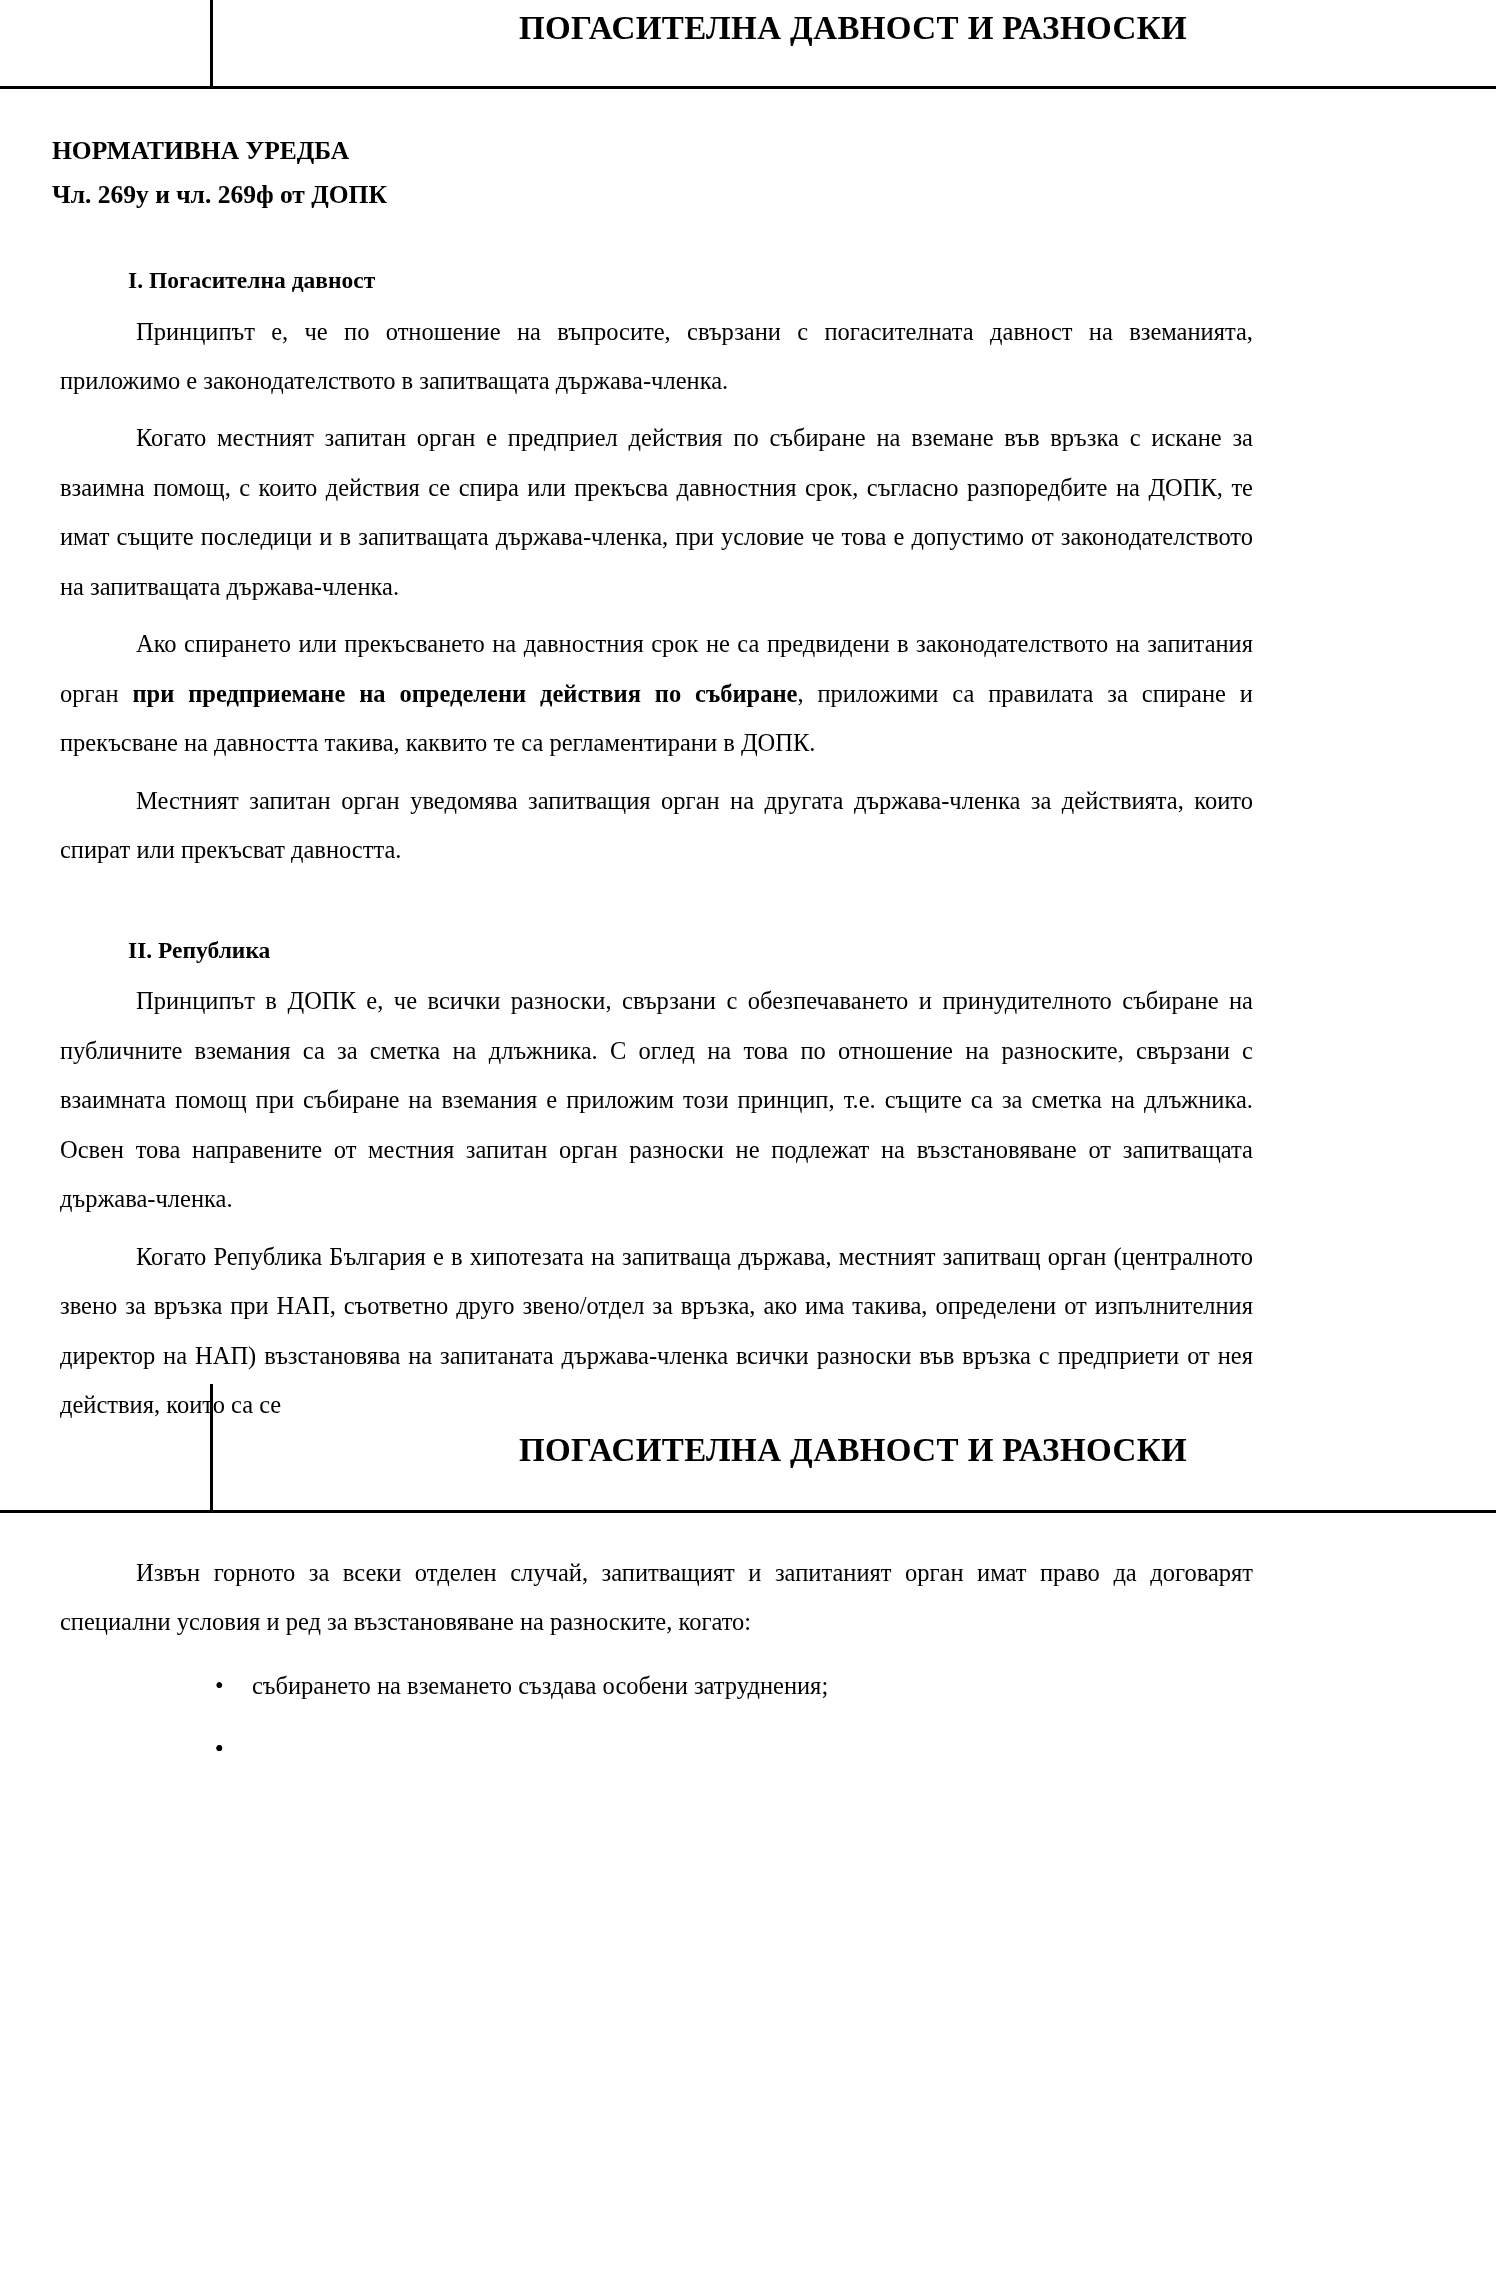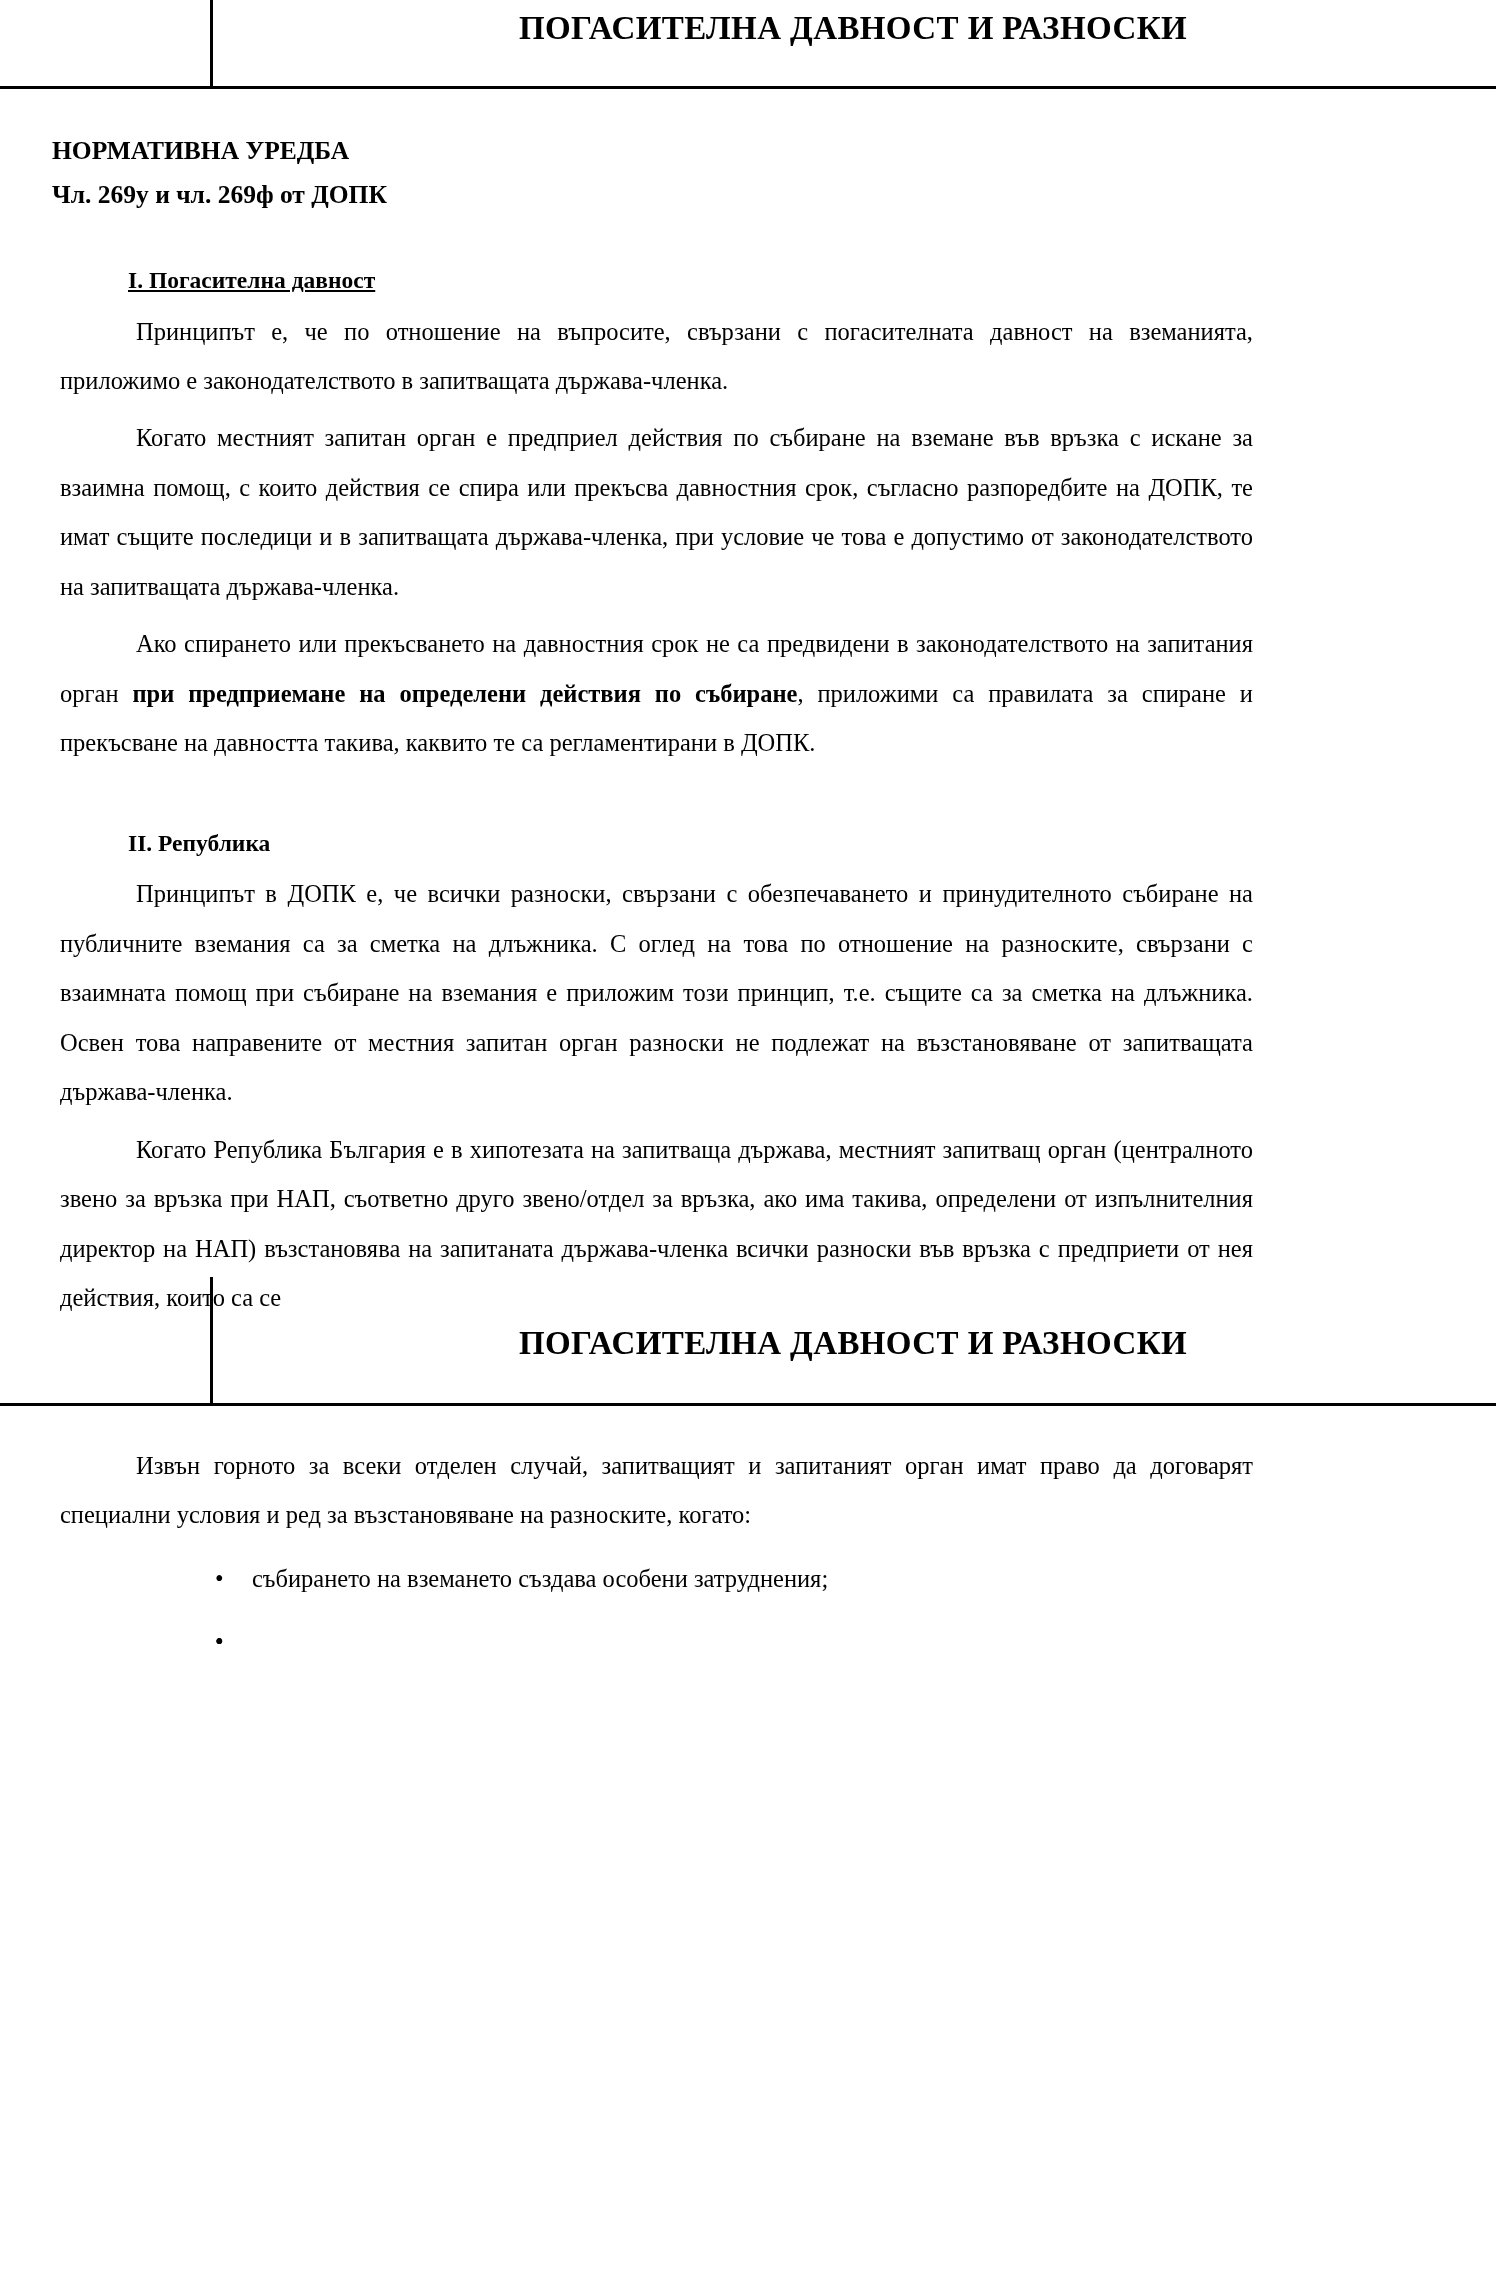--- a/index.html
+++ b/index.html
@@ -72,21 +72,21 @@
   .sp-norm-1 { margin-top: 52px; }
   .sp-norm-2 { margin-top: 18px; }
 
   .sec-head {
     font-size: 23.5px;
     font-weight: bold;
     margin: 0;
     padding-left: 76px;
     line-height: 1.0;
   }
-  .sp-sec-1 { margin-top: 62px; text-decoration: underline; }
+  .sp-sec-1 { margin-top: 62px; }
   .sp-sec-2 { margin-top: 64px; }
 
   p.body {
     margin: 8px;
     font-size: 24.5px;
     line-height: 2.02;
     text-align: justify;
     text-indent: 76px;
     -webkit-hyphens: none;
     hyphens: none;
@@ -161,20 +161,21 @@
     <div class="h-bold sp-norm-2">Чл. 269у и чл. 269ф от ДОПК</div>
 
     <div class="sec-head sp-sec-1">I. Погасителна давност</div>
 
     <p class="body first">Принципът е, че по отношение на въпросите, свързани с погасителната давност на вземанията, приложимо е  законодателството в запитващата държава-членка.</p>
 
     <p class="body">Когато местният запитан орган е предприел действия по събиране на вземане във връзка с искане за взаимна помощ, с които действия се спира или прекъсва давностния срок, съгласно разпоредбите на ДОПК, те имат същите последици и в запитващата държава-членка, при условие че това е допустимо от законодателството на запитващата държава-членка.</p>
 
     <p class="body"><span>Ако спирането или прекъсването на давностния срок не са предвидени в законодателството на запитания орган </span><span class="bold-run">при предприемане на определени действия по събиране</span><span>, приложими са правилата за спиране и прекъсване на давността такива, каквито те са регламентирани в ДОПК.</span></p>
 
+    <p class="body">Местният запитан орган уведомява запитващия орган на другата държава-членка за действията, които спират или прекъсват давността.</p>
 
     <div class="sec-head sp-sec-2">II. Република</div>
 
     <p class="body first">Принципът в ДОПК е, че всички разноски, свързани с обезпечаването и принудителното събиране на публичните вземания са за сметка на длъжника. С оглед на това по отношение на разноските, свързани с взаимната помощ при събиране на вземания е приложим този принцип, т.е. същите са за сметка на длъжника. Освен това направените от местния запитан орган разноски не подлежат на възстановяване от запитващата държава-членка.</p>
 
     <p class="body">Когато Република България е в хипотезата на запитваща държава, местният запитващ орган (централното звено за връзка при НАП, съответно друго звено/отдел за връзка, ако има такива, определени от изпълнителния директор на НАП) възстановява на запитаната държава-членка всички разноски във връзка с предприети от нея действия, които са се</p>
 
   </div>
 
   <div class="header-band2">

